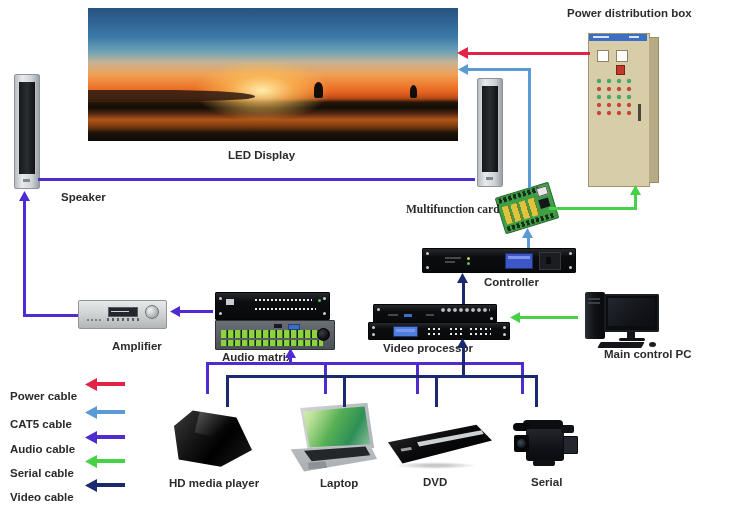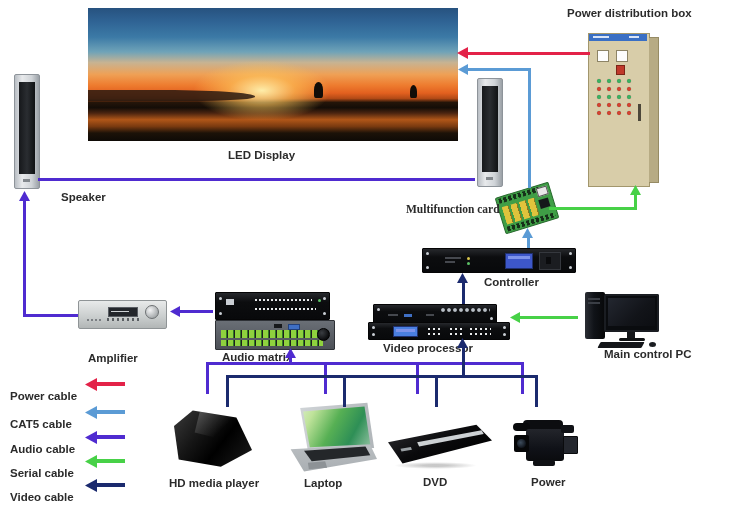--- a/index.html
+++ b/index.html
@@ -229,21 +229,21 @@
   <div class="lbl" style="left:222px;top:351px;">Audio matrix</div>
 
   <div class="amp">
     <span class="win">
         <i></i>
       </span>
     <span class="knob"></span>
     <span class="btns"></span>
     <span class="dots"></span>
   </div>
-  <div class="lbl" style="left:88px;top:340px;margin-top:12px;">Amplifier</div>
+  <div class="lbl" style="left:112px;top:340px;">Amplifier</div>
 
   <div class="pc">
     <span class="tower">
         <i style="top:6px;"></i>
         <i style="top:10px;"></i>
       </span>
     <span class="mon"></span>
     <span class="scr"></span>
     <span class="stand"></span>
     <span class="base"></span>
@@ -257,42 +257,42 @@
     </div>
   <div class="lbl" style="left:169px;top:477px;">HD media player</div>
 
   <div class="laptop">
     <span class="scrf"></span>
     <span class="scr"></span>
     <span class="base"></span>
     <span class="keys"></span>
     <span class="pad"></span>
   </div>
-  <div class="lbl" style="left:304px;top:477px;">Laptop</div>
+  <div class="lbl" style="left:320px;top:477px;">Laptop</div>
 
   <div class="dvd">
     <span class="body"></span>
     <span class="tray"></span>
     <span class="dot"></span>
     <span class="shadow"></span>
   </div>
   <div class="lbl" style="left:423px;top:476px;">DVD</div>
 
   <div class="cam">
     <span class="handle"></span>
     <span class="mic"></span>
     <span class="body"></span>
     <span class="lens">
         <i></i>
       </span>
     <span class="vf"></span>
     <span class="flip"></span>
     <span class="grip"></span>
   </div>
-  <div class="lbl" style="left:531px;top:476px;">Power</div>
+  <div class="lbl" style="left:531px;top:476px;">Serial</div>
 
   <div class="shaft" style="left: 38px; top: 178px; width: 437px; height: 3px; background-color: rgb(79, 43, 208);"></div>
   <div class="head-up" style="left: 19px; top: 191px; width: 11px; height: 10px; background-color: rgb(79, 43, 208);"></div>
   <div class="shaft" style="left: 23px; top: 201px; width: 3px; height: 115px; background-color: rgb(79, 43, 208);"></div>
   <div class="shaft" style="left: 23px; top: 314px; width: 55px; height: 3px; background-color: rgb(79, 43, 208);"></div>
 
   <div class="head-left" style="left: 170px; top: 306px; width: 10px; height: 11px; background-color: rgb(79, 43, 208);"></div>
   <div class="shaft" style="left: 180px; top: 310px; width: 33px; height: 3px; background-color: rgb(79, 43, 208);"></div>
 
   <div class="shaft" style="left: 206px; top: 362px; width: 318px; height: 3px; background-color: rgb(79, 43, 208);"></div>

